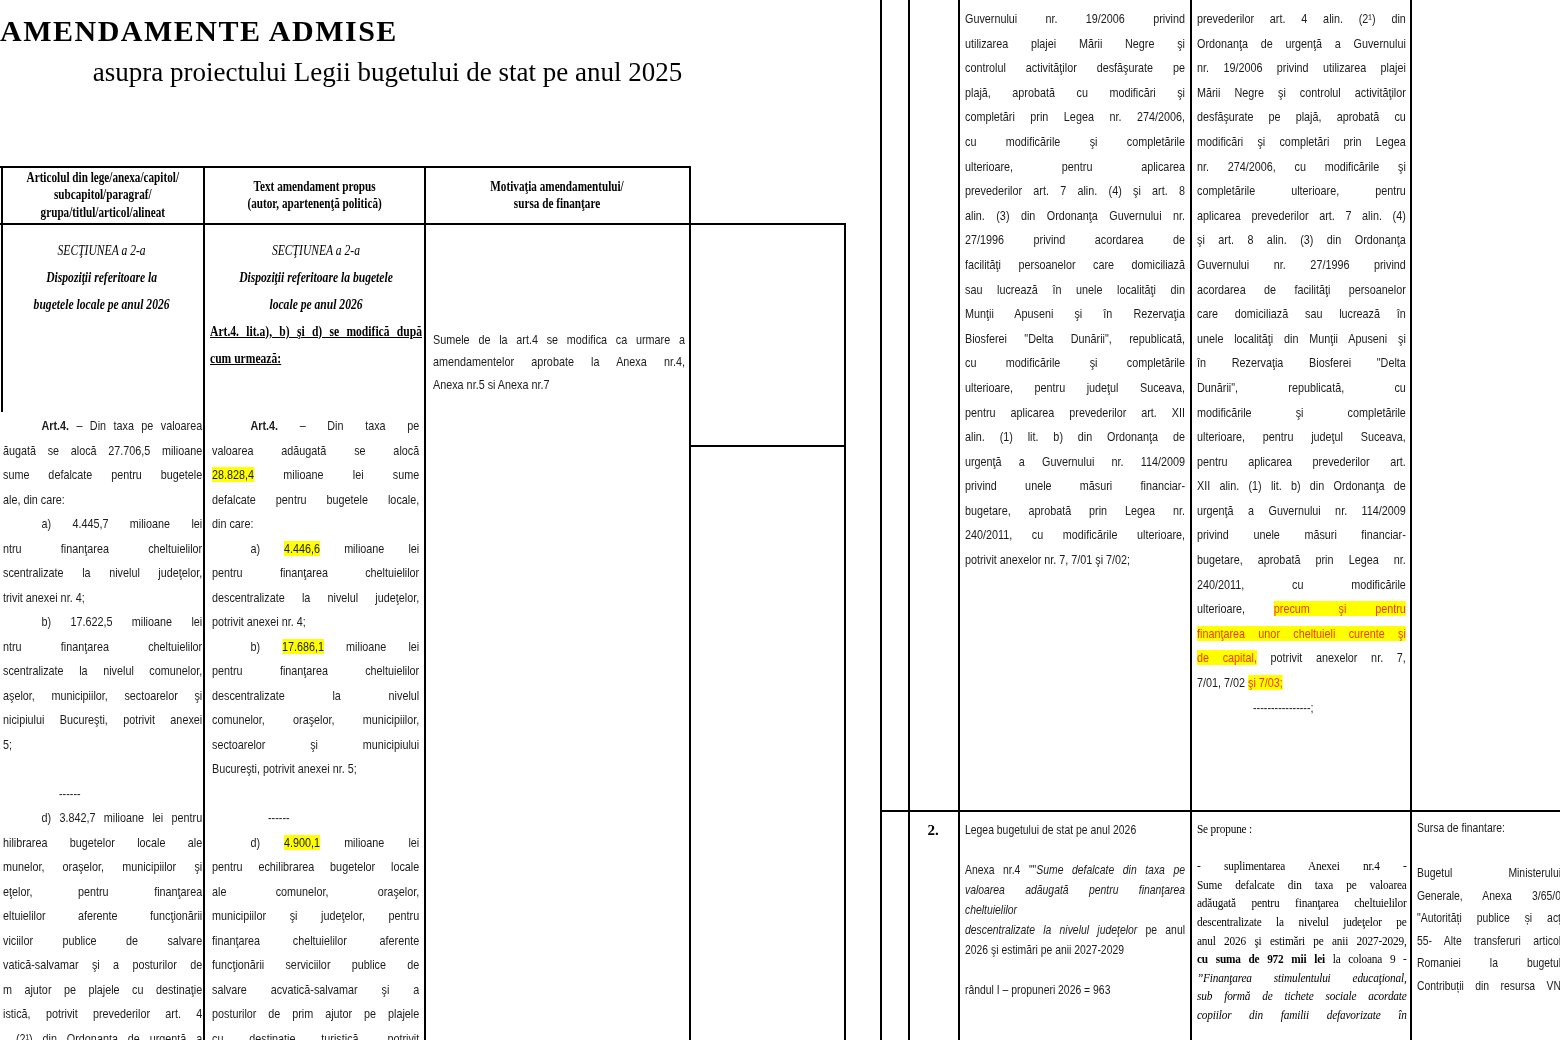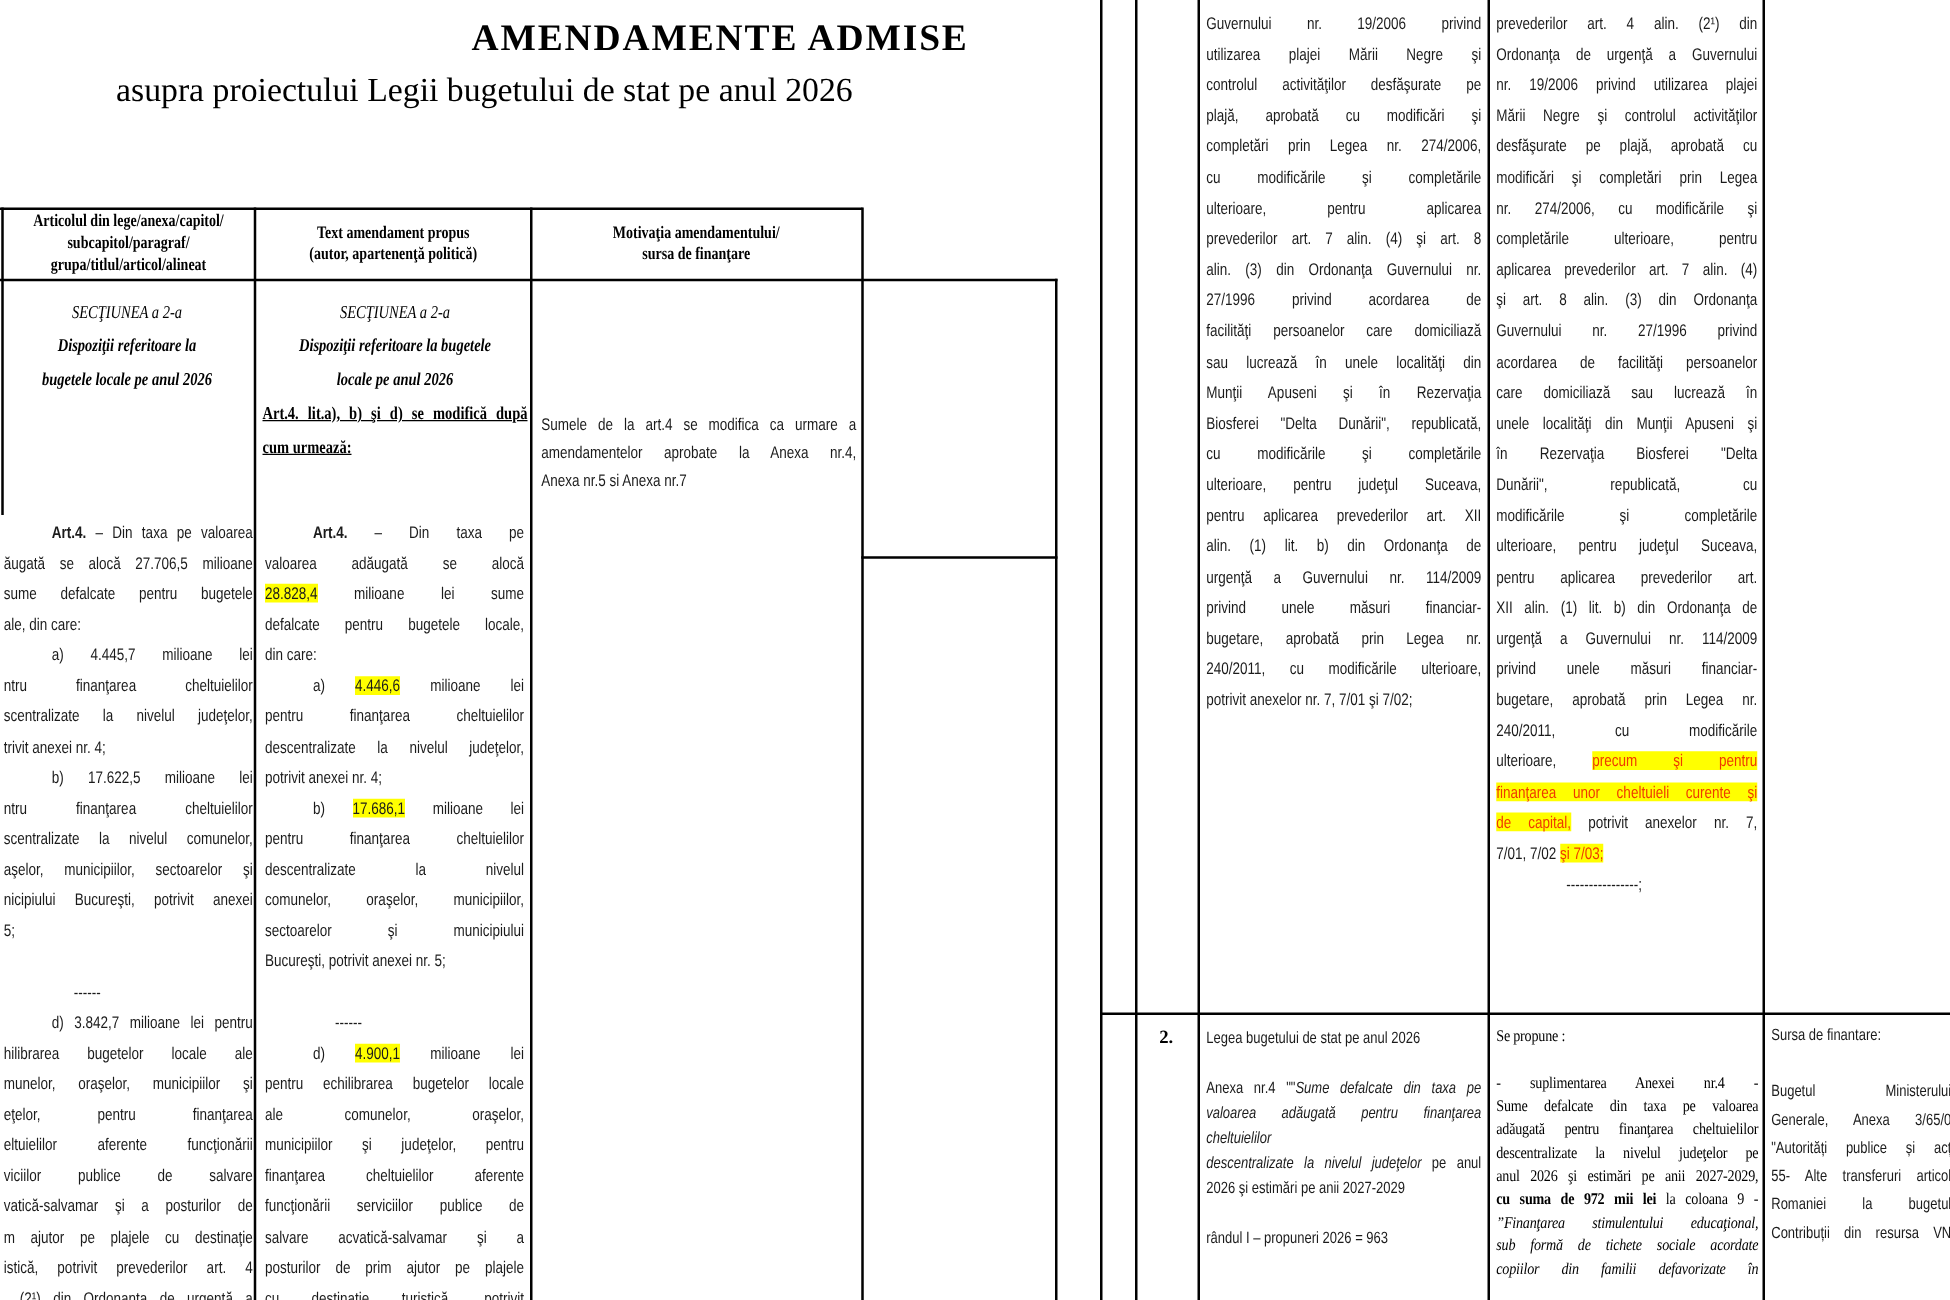--- a/index.html
+++ b/index.html
@@ -22,31 +22,31 @@
   .b{font-weight:700;}
   .it{font-style:italic;}
   .u{text-decoration:underline;}
   .hl{background:#ffff00;}
   .red{color:#f03a00;}
   .th{
     font-family:"Liberation Serif",serif;font-weight:700;font-size:14px;line-height:17.5px;
     color:#000;text-align:center;white-space:pre-line;
     display:flex;align-items:center;justify-content:center;flex-direction:column;
   }
-  #p1-title{top:14px;left:0;width:775px;text-align:right;font-size:30px;font-weight:700;letter-spacing:1.5px;}
+  #p1-title{top:14px;left:0;width:775px;text-align:left;font-size:30px;font-weight:700;letter-spacing:1.5px;}
   #p1-subtitle{top:57px;left:0;width:775px;text-align:center;font-size:27px;}
   #p1c1-sec,#p1c2-sec{font-size:14.5px;line-height:27px;}
   .bodycol{font-size:13.5px;line-height:24.5px;}
   .p2col{font-size:13.5px;line-height:24.6px;}
 </style>
 </head>
 <body>
 
 <div class="abs serif" id="p1-title">AMENDAMENTE  ADMISE</div>
-<div class="abs serif" id="p1-subtitle">asupra proiectului Legii bugetului de stat pe anul 2026</div>
+<div class="abs serif" id="p1-subtitle">asupra proiectului Legii bugetului de stat pe anul 2025</div>
 
 <div class="hline" style="top:166px;left:0;width:690px;"></div>
 <div class="hline" style="top:223px;left:0;width:846px;"></div>
 <div class="hline" style="top:445px;left:689px;width:157px;"></div>
 <div class="vline" style="top:166px;left:1px;height:246px;"></div>
 <div class="vline" style="top:166px;left:203px;height:874px;"></div>
 <div class="vline" style="top:166px;left:424px;height:874px;"></div>
 <div class="vline" style="top:166px;left:689px;height:874px;"></div>
 <div class="vline" style="top:223px;left:844px;height:817px;"></div>
 

